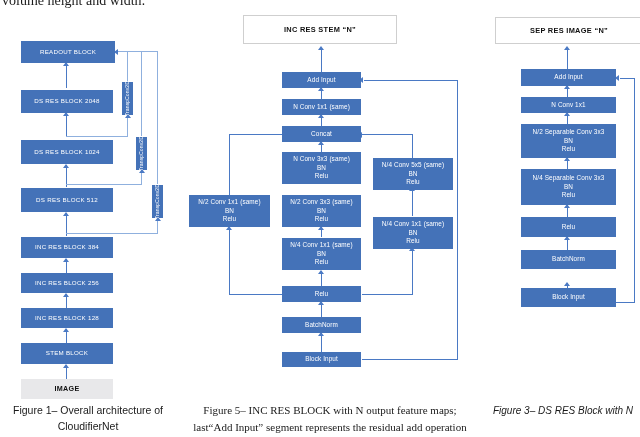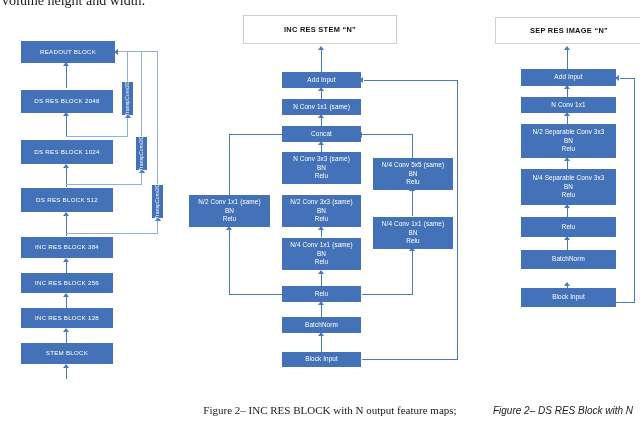--- a/index.html
+++ b/index.html
@@ -155,20 +155,23 @@
   </div>
   <div class="blk caps" style="left:21px;top:273px;width:92px;height:20px;">
     <span>INC RES BLOCK 256</span>
   </div>
   <div class="blk caps" style="left:21px;top:308px;width:92px;height:20px;">
     <span>INC RES BLOCK 128</span>
   </div>
   <div class="blk caps" style="left:21px;top:343px;width:92px;height:21px;">
     <span>STEM BLOCK</span>
   </div>
+  <div class="blk ghost" style="left:21px;top:379px;width:92px;height:20px;">
+    <span>IMAGE</span>
+  </div>
 
   <div class="blk vert" style="left:122px;top:82px;width:11px;height:33px;">
     <span class="vl">Transp</span>
     <span class="vl">Conv2D</span>
   </div>
   <div class="blk vert" style="left:136px;top:137px;width:11px;height:33px;">
     <span class="vl">Transp</span>
     <span class="vl">Conv2D</span>
   </div>
   <div class="blk vert" style="left:152px;top:185px;width:11px;height:33px;">
@@ -322,22 +325,27 @@
   <div class="blk" style="left:521px;top:217px;width:95px;height:20px;">
     <span>Relu</span>
   </div>
   <div class="blk" style="left:521px;top:250px;width:95px;height:19px;">
     <span>BatchNorm</span>
   </div>
   <div class="blk" style="left:521px;top:288px;width:95px;height:19px;">
     <span>Block Input</span>
   </div>
 
+  <div class="cap sans" style="left:0px;top:402px;width:176px;">
+    <div>Figure 1– Overall architecture of</div>
+    <div>CloudifierNet</div>
+  </div>
 
   <div class="cap" style="left:180px;top:402px;width:300px;">
-    <div>Figure 2– INC RES BLOCK with N output feature maps;</div>
+    <div>Figure 5– INC RES BLOCK with N output feature maps;</div>
+    <div>last“Add Input” segment represents the residual add operation</div>
   </div>
 
   <div class="cap italic" style="left:486px;top:403px;width:154px;">
-    <div>Figure 2– DS RES Block with N</div>
+    <div>Figure 3– DS RES Block with N</div>
   </div>
 
 </div>
 
 </body></html>

